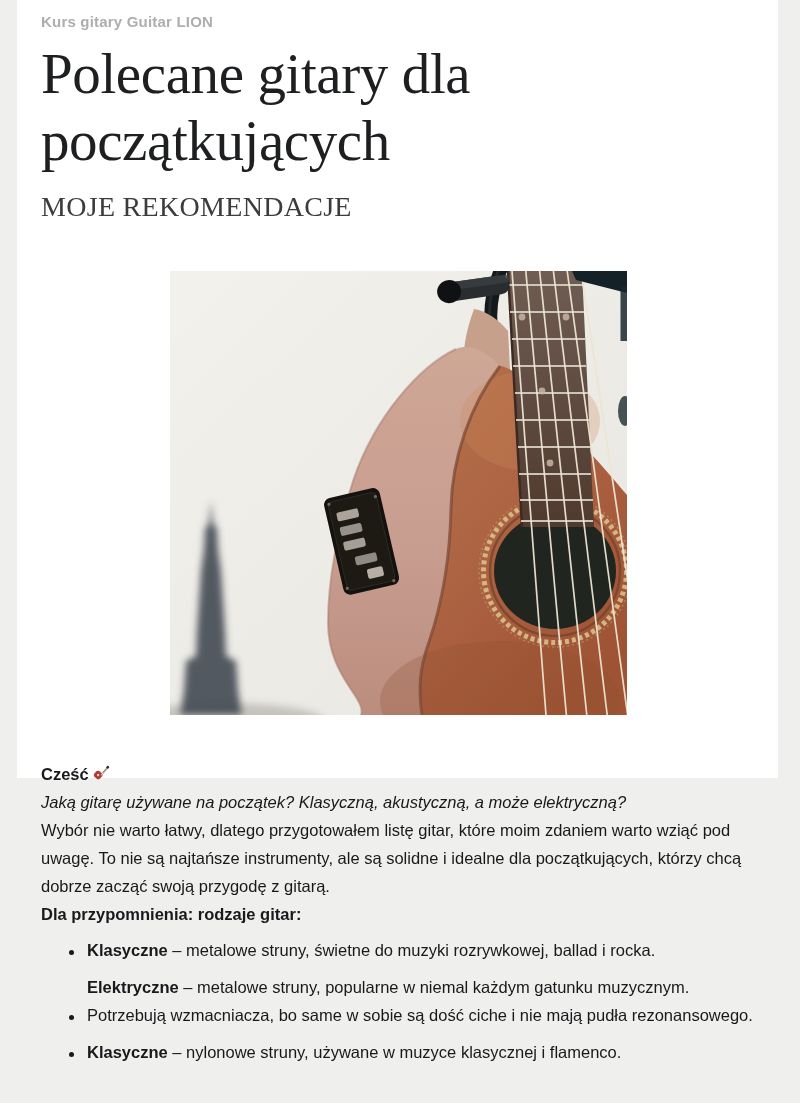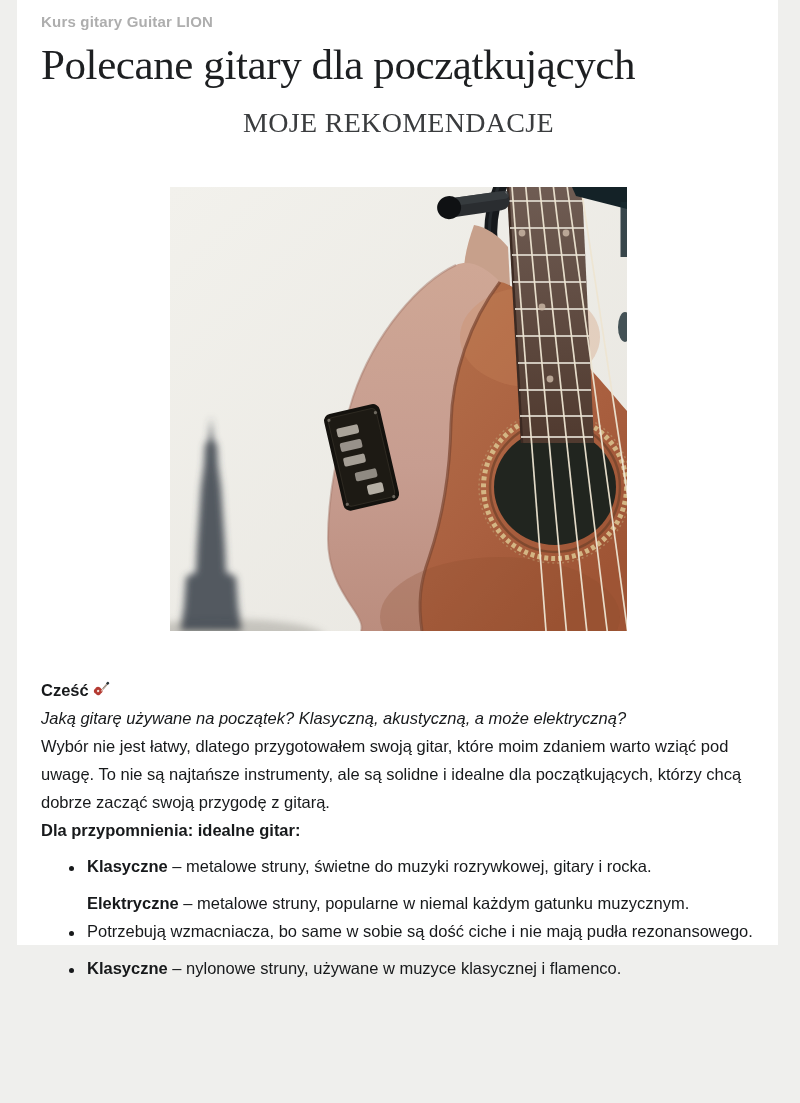--- a/index.html
+++ b/index.html
@@ -7,43 +7,42 @@
     margin: 0; padding: 0;
     width: 800px; height: 1103px;
     background: #efefed;
     font-family: "Liberation Sans", sans-serif;
     overflow: hidden;
   }
   .card {
     position: relative;
     margin-left: 17px;
     width: 761px;
-    height: 945px;
+    height: 778px;
     background: #ffffff;
     padding: 12px 22px 0 24px;
   }
   .site-name {
     font-size: 15px;
     font-weight: 700;
     color: #aeaeae;
     letter-spacing: .2px;
     line-height: 19px;
   }
   .title {
     margin: 9px 0 0;
     font-family: "Liberation Serif", serif;
     font-weight: 400;
-    font-size: 43px;
+    font-size: 57px;
     line-height: 1.18;
     color: #1d1f21;
     letter-spacing: -0.4px;
   }
   .subtitle {
     margin: 15px 0 0;
-    text-align: center;
     font-family: "Liberation Serif", serif;
     font-weight: 400;
     font-size: 28px;
     color: #3a3c3e;
     letter-spacing: .3px;
     line-height: 1.2;
   }
   .hero {
     display: block;
     width: 457px;
@@ -214,28 +213,28 @@
             <rect x="10.4" y="0" width="3.2" height="3.4" rx="0.8" fill="#263238"></rect>
             <path d="M8 12 C5 12 3.4 14.6 4.4 16.8 C3.2 19.6 5.8 22.6 9 21.6 C12 22.6 14.6 20 13.6 17.2 C15 14.6 13 11.8 10.2 12.4 Z" fill="#b43a32"></path>
             <circle cx="9" cy="17" r="1.5" fill="#f3e5dc"></circle>
             <rect x="11.4" y="3" width="1.3" height="12" fill="#e8e0d0" opacity="0.7"></rect>
           </g>
         </svg></p>
 
 
     <p class="question">Jaką gitarę używane na początek? Klasyczną, akustyczną, a może elektryczną?</p>
 
-    <p>Wybór nie jest łatwy, dlatego przygotowałem swoją gitar, które moim zdaniem warto wziąć pod uwagę. To nie są najtańsze instrumenty, ale są solidne i idealne dla początkujących, którzy chcą dobrze zacząć swoją przygodę z gitarą.</p>
-
-    <p class="reminder">Dla przypomnienia: idealne gitar:</p>
+    <p>Wybór nie warto łatwy, dlatego przygotowałem listę gitar, które moim zdaniem warto wziąć pod uwagę. To nie są najtańsze instrumenty, ale są solidne i idealne dla początkujących, którzy chcą dobrze zacząć swoją przygodę z gitarą.</p>
+
+    <p class="reminder">Dla przypomnienia: rodzaje gitar:</p>
 
     <ul class="types">
       <li>
         <span class="bullet"></span>
-        <span><strong>Klasyczne</strong> <span>– metalowe struny, świetne do muzyki rozrywkowej, gitary i rocka.</span></span>
+        <span><strong>Klasyczne</strong> <span>– metalowe struny, świetne do muzyki rozrywkowej, ballad i rocka.</span></span>
       </li>
       <li>
         <span class="bullet"></span>
         <span><strong>Elektryczne</strong> <span>– metalowe struny, popularne w niemal każdym gatunku muzycznym. Potrzebują wzmacniacza, bo same w sobie są dość ciche i nie mają pudła rezonansowego.</span></span>
       </li>
       <li>
         <span class="bullet"></span>
         <span><strong>Klasyczne</strong> <span>– nylonowe struny, używane w muzyce klasycznej i flamenco.</span></span>
       </li>
     </ul>

